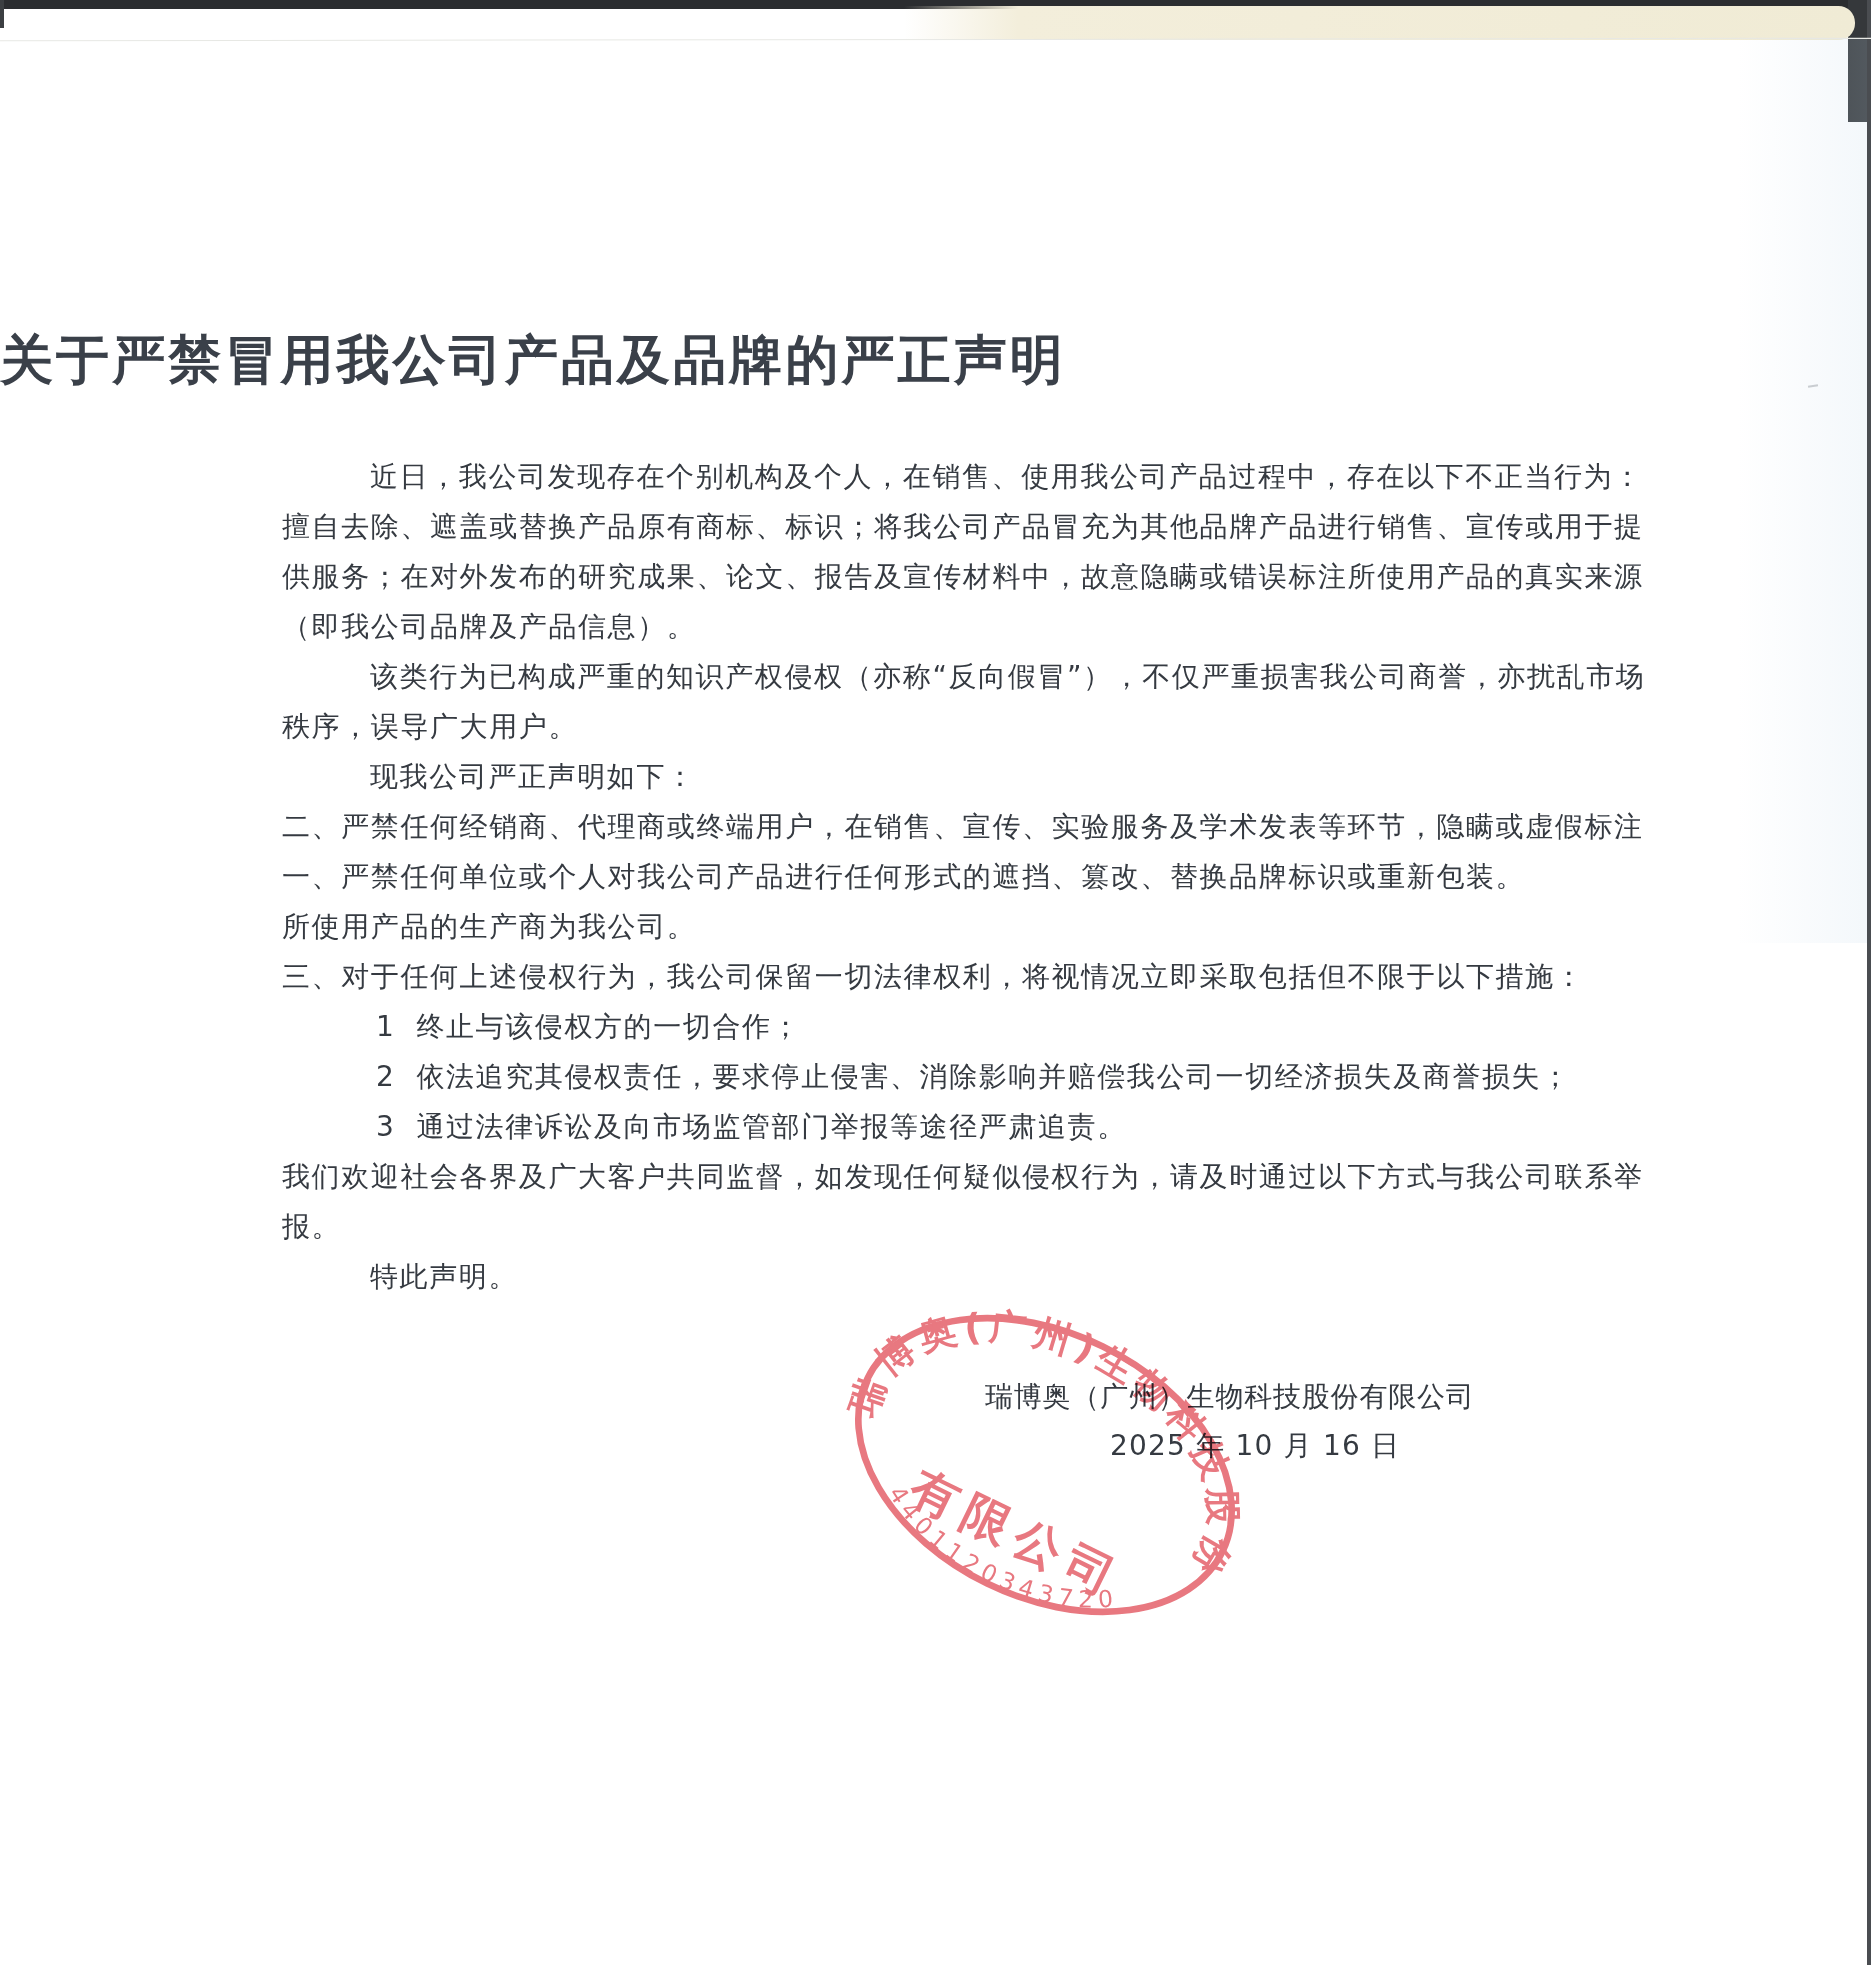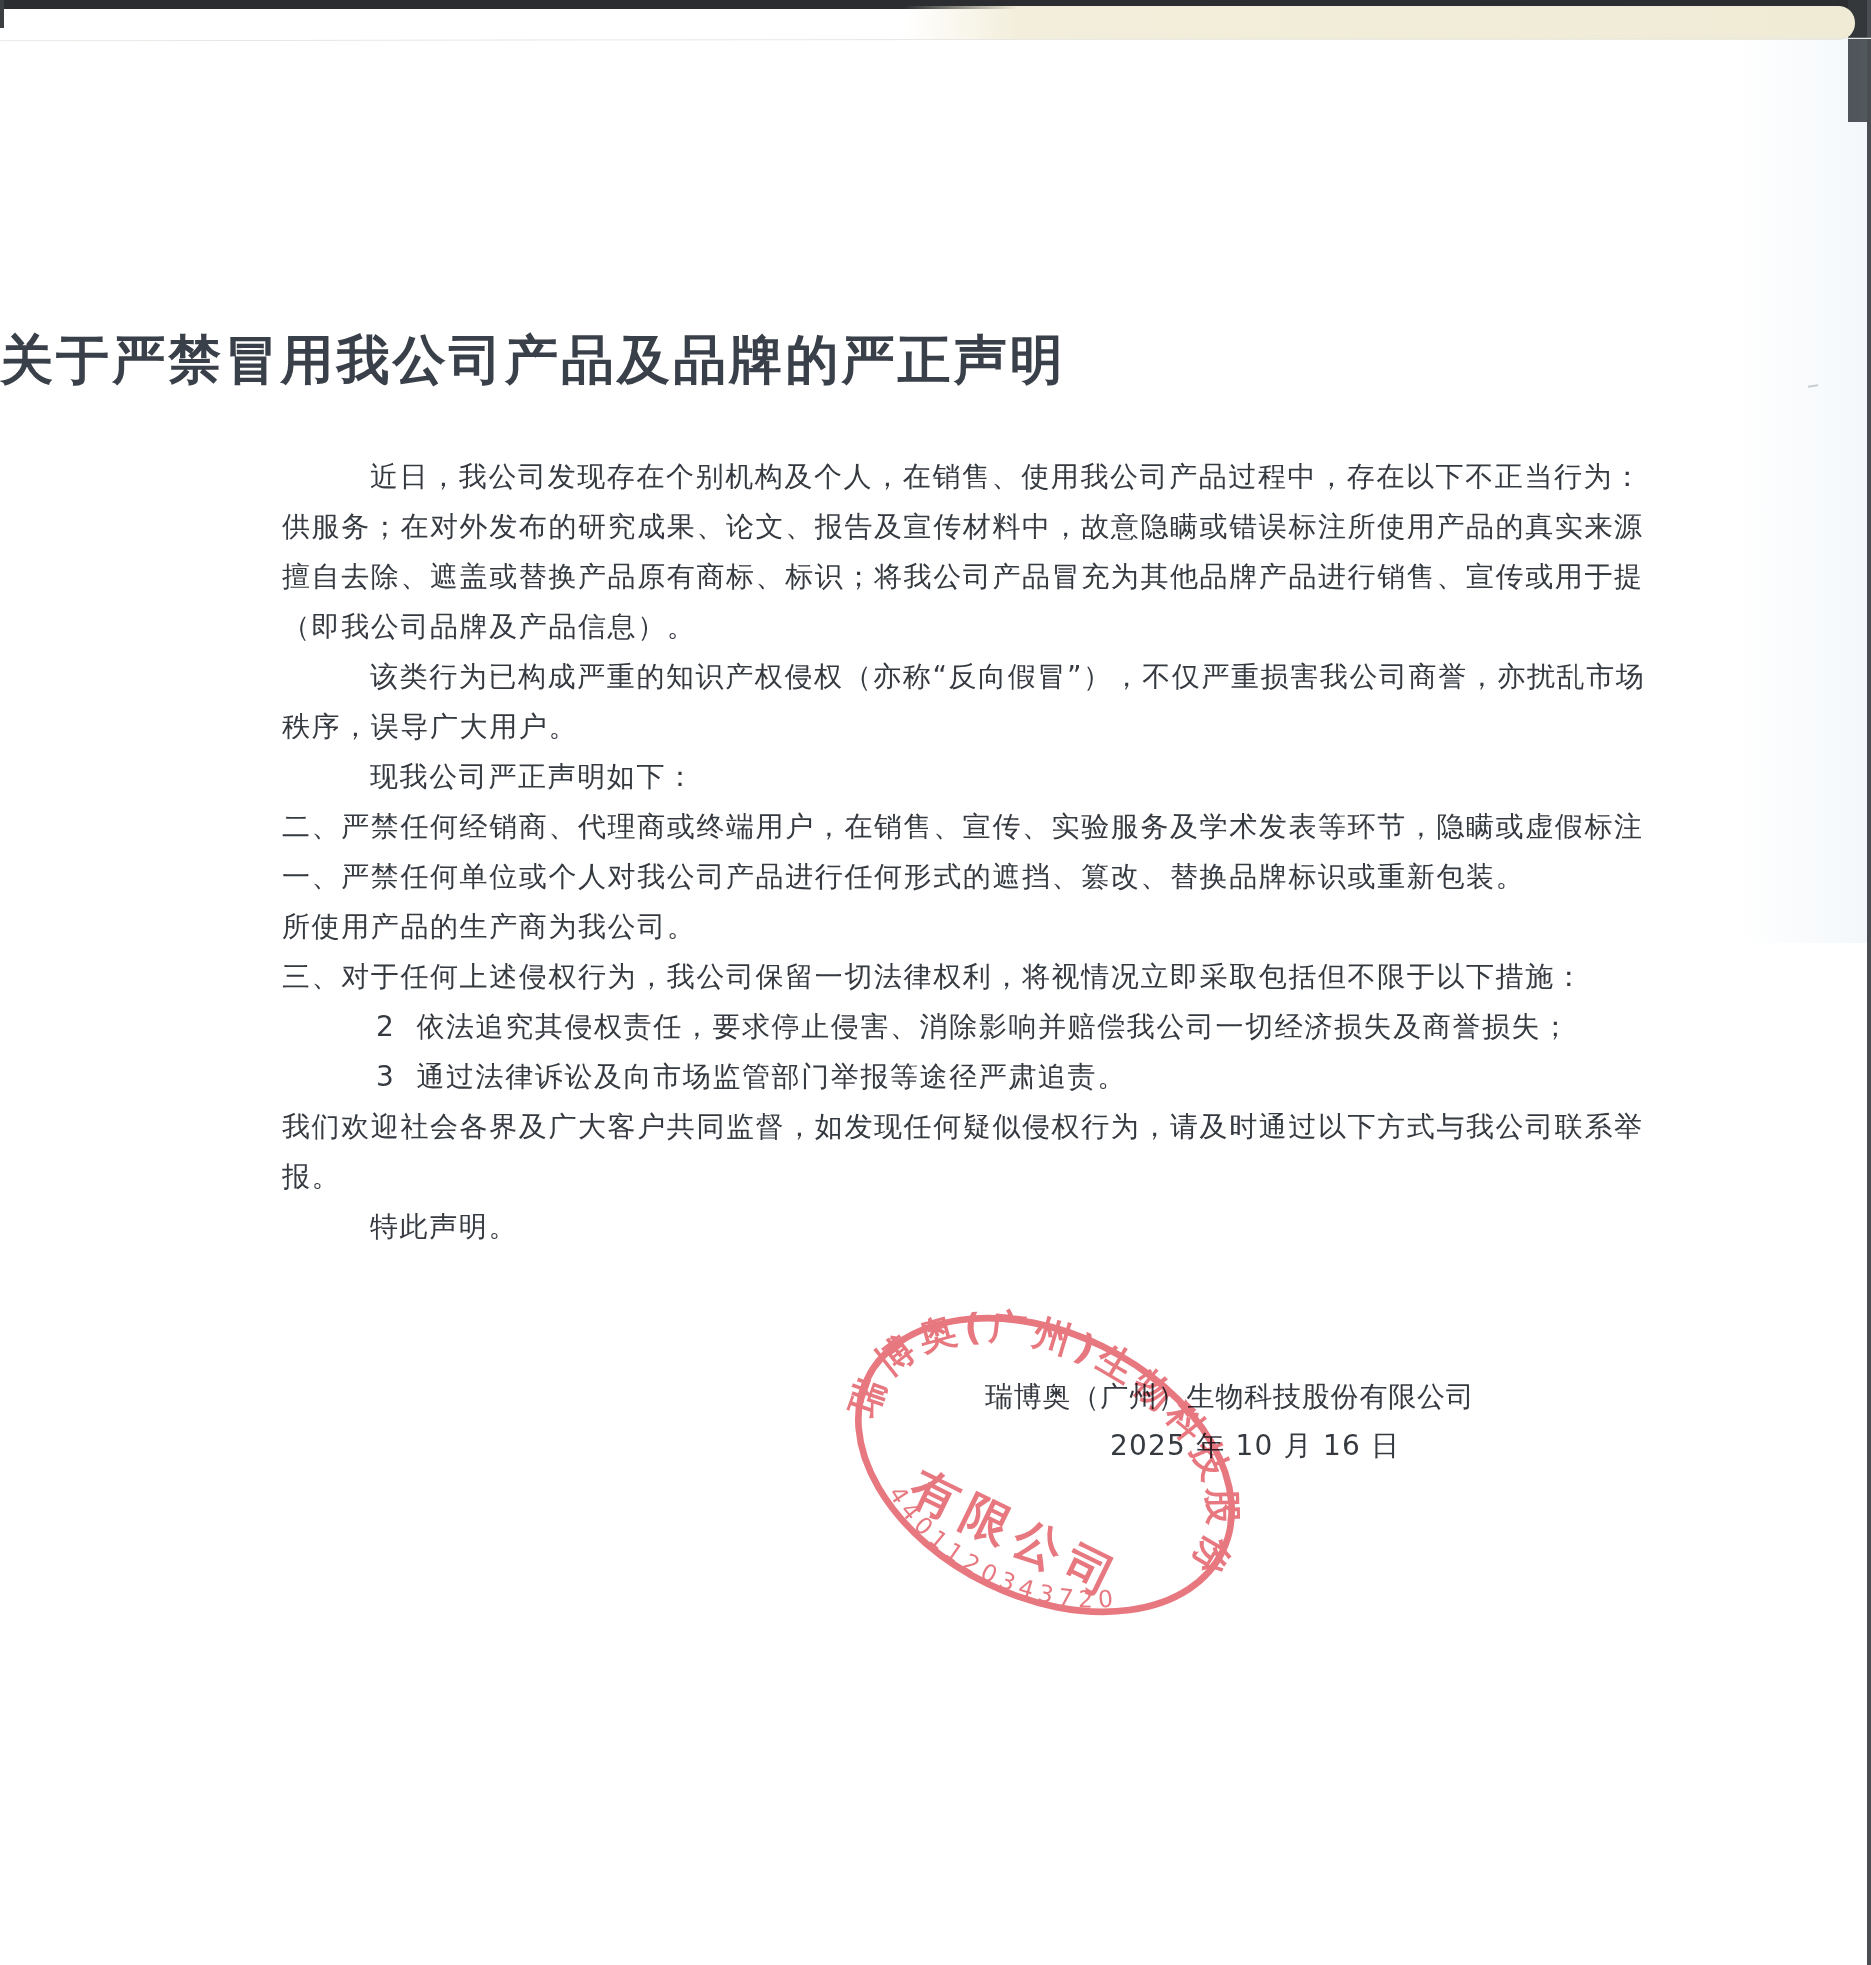--- a/index.html
+++ b/index.html
@@ -69,30 +69,31 @@
   <div class="scan-right-strip"></div>
   <div class="scan-left-sliver"></div>
   <div class="scan-cream-strip"></div>
   <div class="paper-edge-line"></div>
   <div class="right-shade"></div>
 
   <div class="doc-title">关于严禁冒用我公司产品及品牌的严正声明</div>
 
   <div class="body-block">
     <div class="line ind">近日，我公司发现存在个别机构及个人，在销售、使用我公司产品过程中，存在以下不正当行为：</div>
+    <div class="line">擅自去除、遮盖或替换产品原有商标、标识；将我公司产品冒充为其他品牌产品进行销售、宣传或用于提</div>
     <div class="line">供服务；在对外发布的研究成果、论文、报告及宣传材料中，故意隐瞒或错误标注所使用产品的真实来源</div>
-    <div class="line">擅自去除、遮盖或替换产品原有商标、标识；将我公司产品冒充为其他品牌产品进行销售、宣传或用于提</div>
     <div class="line">（即我公司品牌及产品信息）。</div>
     <div class="line ind">该类行为已构成严重的知识产权侵权（亦称“反向假冒”），不仅严重损害我公司商誉，亦扰乱市场</div>
     <div class="line">秩序，误导广大用户。</div>
     <div class="line ind">现我公司严正声明如下：</div>
     <div class="line">二、严禁任何经销商、代理商或终端用户，在销售、宣传、实验服务及学术发表等环节，隐瞒或虚假标注</div>
     <div class="line">一、严禁任何单位或个人对我公司产品进行任何形式的遮挡、篡改、替换品牌标识或重新包装。</div>
     <div class="line">所使用产品的生产商为我公司。</div>
     <div class="line">三、对于任何上述侵权行为，我公司保留一切法律权利，将视情况立即采取包括但不限于以下措施：</div>
+    <div class="line ind2">1  终止与该侵权方的一切合作；</div>
     <div class="line ind2">2  依法追究其侵权责任，要求停止侵害、消除影响并赔偿我公司一切经济损失及商誉损失；</div>
     <div class="line ind2">3  通过法律诉讼及向市场监管部门举报等途径严肃追责。</div>
     <div class="line">我们欢迎社会各界及广大客户共同监督，如发现任何疑似侵权行为，请及时通过以下方式与我公司联系举</div>
     <div class="line">报。</div>
     <div class="line ind">特此声明。</div>
   </div>
 
   <div class="sig-company">瑞博奥（广州）生物科技股份有限公司</div>
   <div class="sig-date">2025 年 10 月 16 日</div>
 

